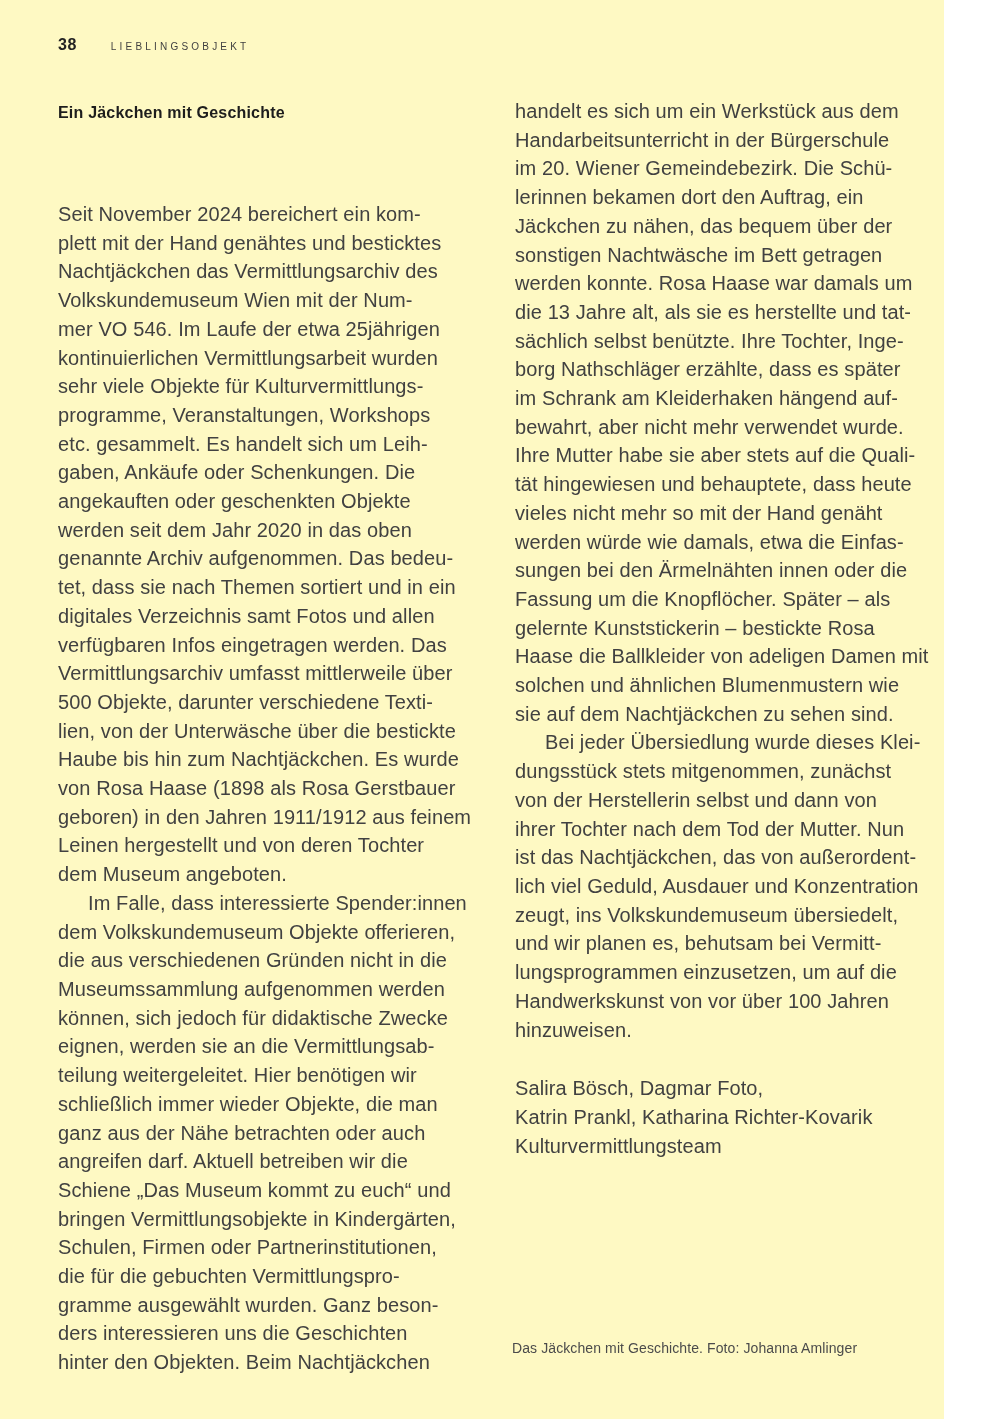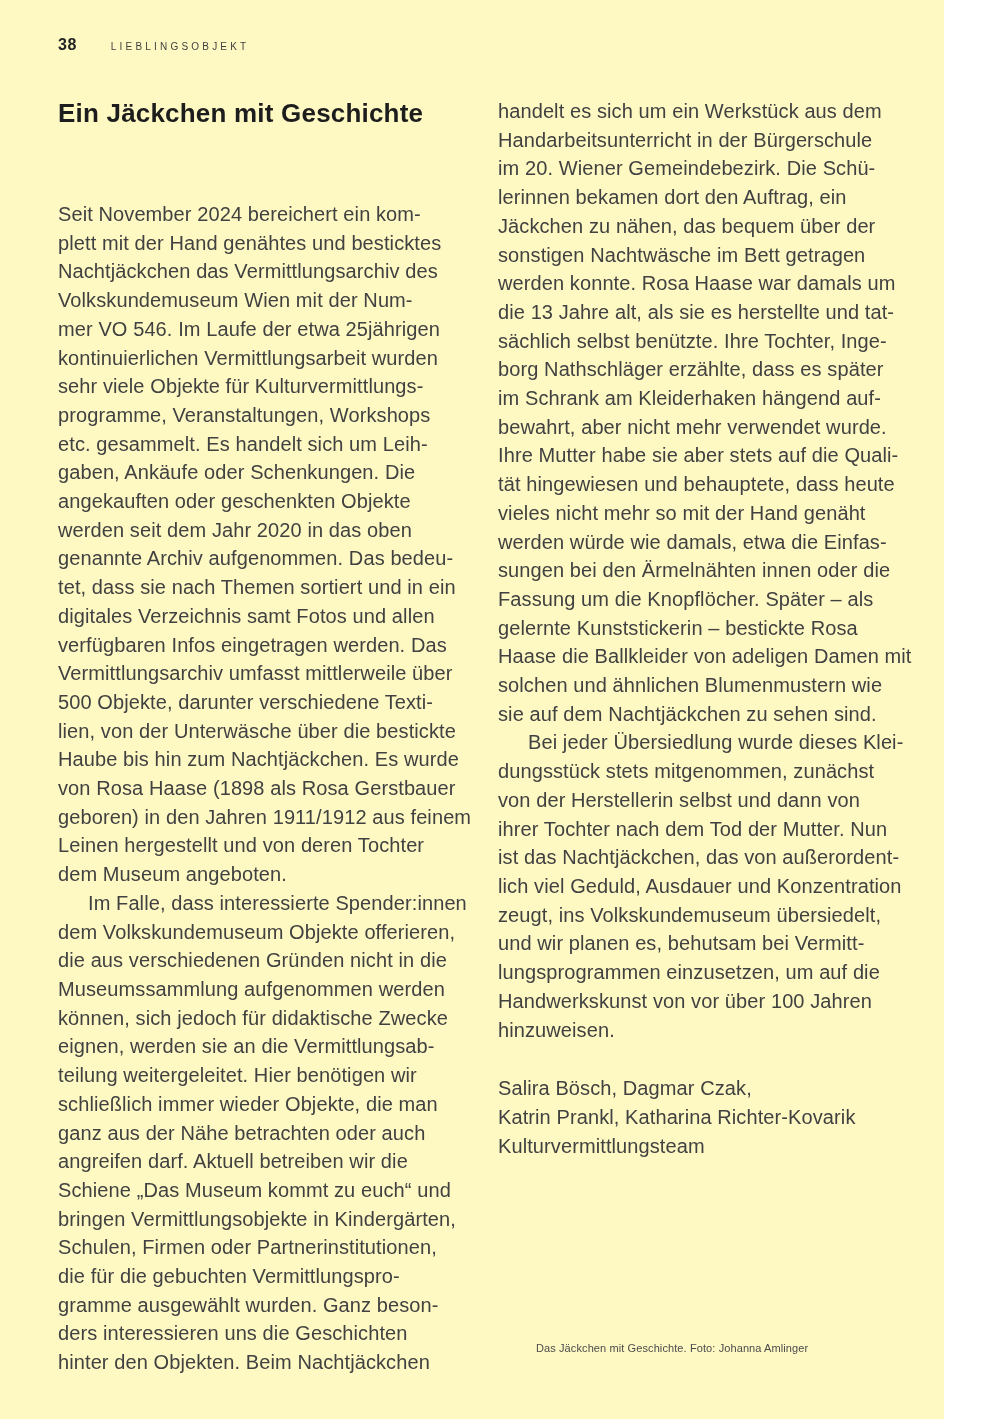--- a/index.html
+++ b/index.html
@@ -34,37 +34,37 @@
     font-size: 10px;
     font-weight: 400;
     color: #3f3f3f;
     letter-spacing: 3.2px;
   }
   .article-title {
     position: absolute;
     left: 58px;
     top: 99px;
     margin: 0;
-    font-size: 26px;
+    font-size: 16px;
     line-height: 28px;
     font-weight: 700;
     color: #1d1d1d;
     letter-spacing: 0.2px;
   }
   .col {
     position: absolute;
     width: 452px;
   }
   .col-left {
     left: 58px;
     top: 184px;
     margin-top: 16px;
   }
   .col-right {
-    left: 498px;
+    left: 515px;
     top: 97px;
   }
   .body-text .para {
     margin: 0;
     white-space: pre;
     font-size: 20px;
     line-height: 28.7px;
     color: #414141;
     letter-spacing: 0.1px;
   }
@@ -74,23 +74,23 @@
   .authors {
     margin-top: 30px;
     white-space: pre;
     font-size: 20px;
     line-height: 28.7px;
     color: #414141;
     letter-spacing: 0.1px;
   }
   .photo-caption {
     position: absolute;
-    left: 536px;
+    left: 512px;
     top: 1337px;
-    font-size: 11px;
+    font-size: 14px;
     line-height: 22px;
     color: #4b4b4b;
     letter-spacing: 0.1px;
     white-space: pre;
   }
 </style>
 </head>
 <body>
 
 <div class="page">
@@ -177,20 +177,20 @@
 von der Herstellerin selbst und dann von
 ihrer Tochter nach dem Tod der Mutter. Nun
 ist das Nachtjäckchen, das von außerordent-
 lich viel Geduld, Ausdauer und Konzentration
 zeugt, ins Volkskundemuseum übersiedelt,
 und wir planen es, behutsam bei Vermitt-
 lungsprogrammen einzusetzen, um auf die
 Handwerkskunst von vor über 100 Jahren
 hinzuweisen.</p>
       </div>
-    <div class="authors">Salira Bösch, Dagmar Czak,
+    <div class="authors">Salira Bösch, Dagmar Foto,
 Katrin Prankl, Katharina Richter-Kovarik
 Kulturvermittlungsteam</div>
   </div>
 
   <div class="photo-caption">Das Jäckchen mit Geschichte. Foto: Johanna Amlinger</div>
 
 </div>
 
 </body></html>

